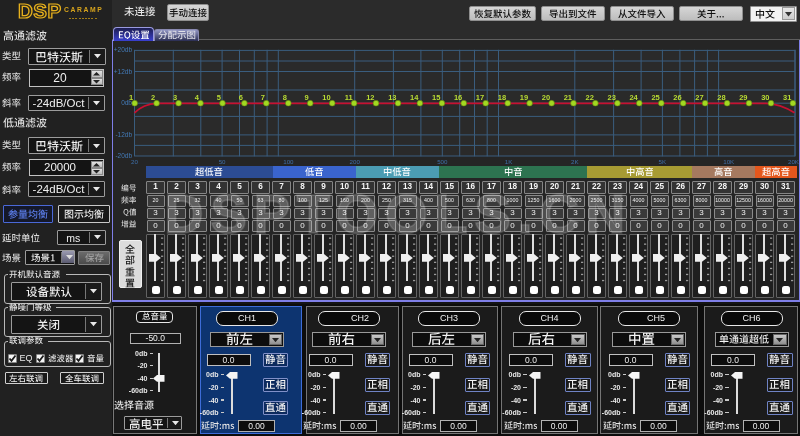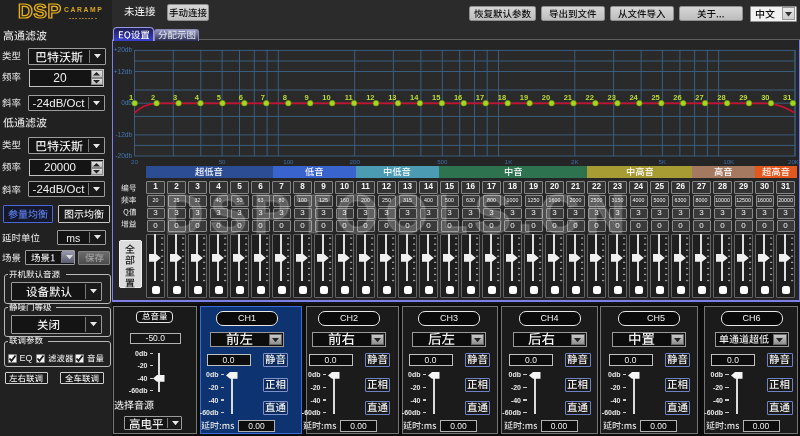--- a/index.html
+++ b/index.html
@@ -1402,21 +1402,21 @@
         <use href="#g65F6" x="1000"></use>
         <use href="#g003A" x="2000"></use>
         <use href="#g006D" x="2298"></use>
         <use href="#g0073" x="3241"></use>
       </g>
     </svg>
     <div style="position:absolute;left:238.0px;top:420.0px;width:37.0px;height:11.5px;box-sizing:border-box;background:#0d0d0d;border:1px solid #b0b0b0;"></div>
     <div style="position:absolute;left:238.0px;top:421.8px;font-size:8.5px;color:#f0f0f0;line-height:8.5px;white-space:nowrap;width:37.0px;text-align:center;">0.00</div>
     <div style="position:absolute;left:306.0px;top:306.0px;width:93.0px;height:128.0px;box-sizing:border-box;background:#1b1b1b;border:1px solid #757575;"></div>
     <div style="position:absolute;left:318.0px;top:310.5px;width:62.0px;height:15.5px;box-sizing:border-box;background:#0a0a0a;border:1.2px solid #e8e8e8;border-radius:7px;"></div>
-    <div style="position:absolute;left:318.0px;top:314.0px;font-size:9.0px;color:#f0f0f0;line-height:9.0px;white-space:nowrap;width:62.0px;text-align:center;">CH2</div>
+    <div style="position:absolute;left:318.0px;top:314.0px;font-size:9.0px;color:#f0f0f0;line-height:9.0px;white-space:nowrap;width:84px;text-align:center;">CH2</div>
     <div style="position:absolute;left:312.0px;top:331.5px;width:74.0px;height:15.0px;box-sizing:border-box;background:#0d0d0d;border:1px solid #999;"></div>
     <svg style="position:absolute;left:327.5px;top:332.2px" width="27.0" height="13.5" viewBox="0 0 2000 1000">
       <g fill="#f5f5f5" transform="translate(0,880) scale(1,-1)">
         <use href="#g524D" x="0"></use>
         <use href="#g53F3" x="1000"></use>
       </g>
     </svg>
     <div style="position:absolute;left:370.5px;top:333.5px;width:13.5px;height:11.0px;box-sizing:border-box;background:linear-gradient(#c8c8c8,#909090);border:1px solid #666;"></div>
     <svg style="position:absolute;left:373.5px;top:337.8px" width="7" height="4.5">
       <polygon points="0,0 7,0 3.5,4.2" fill="#222"></polygon>

